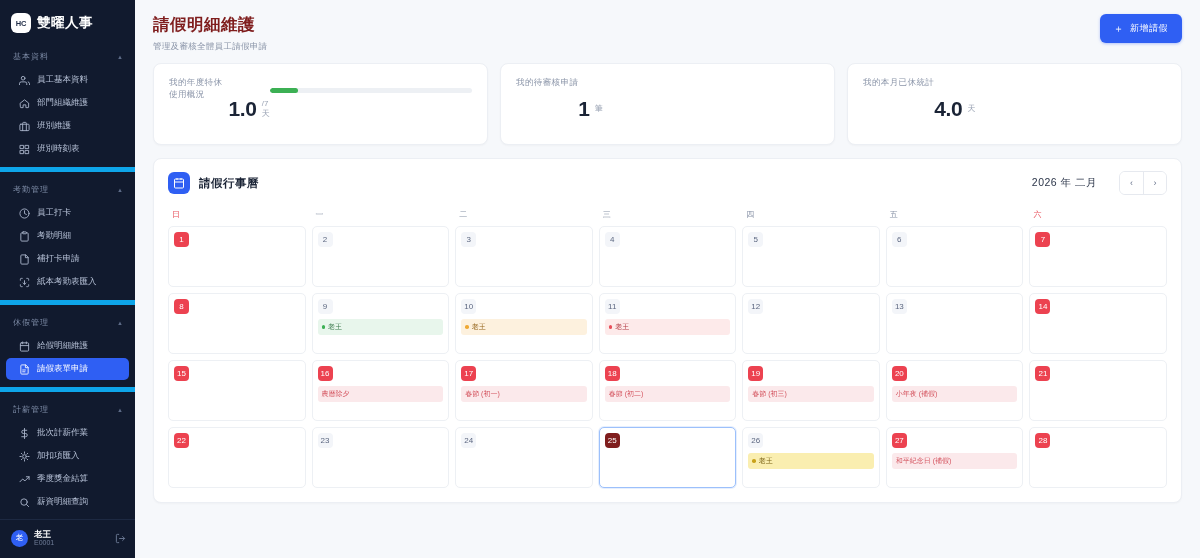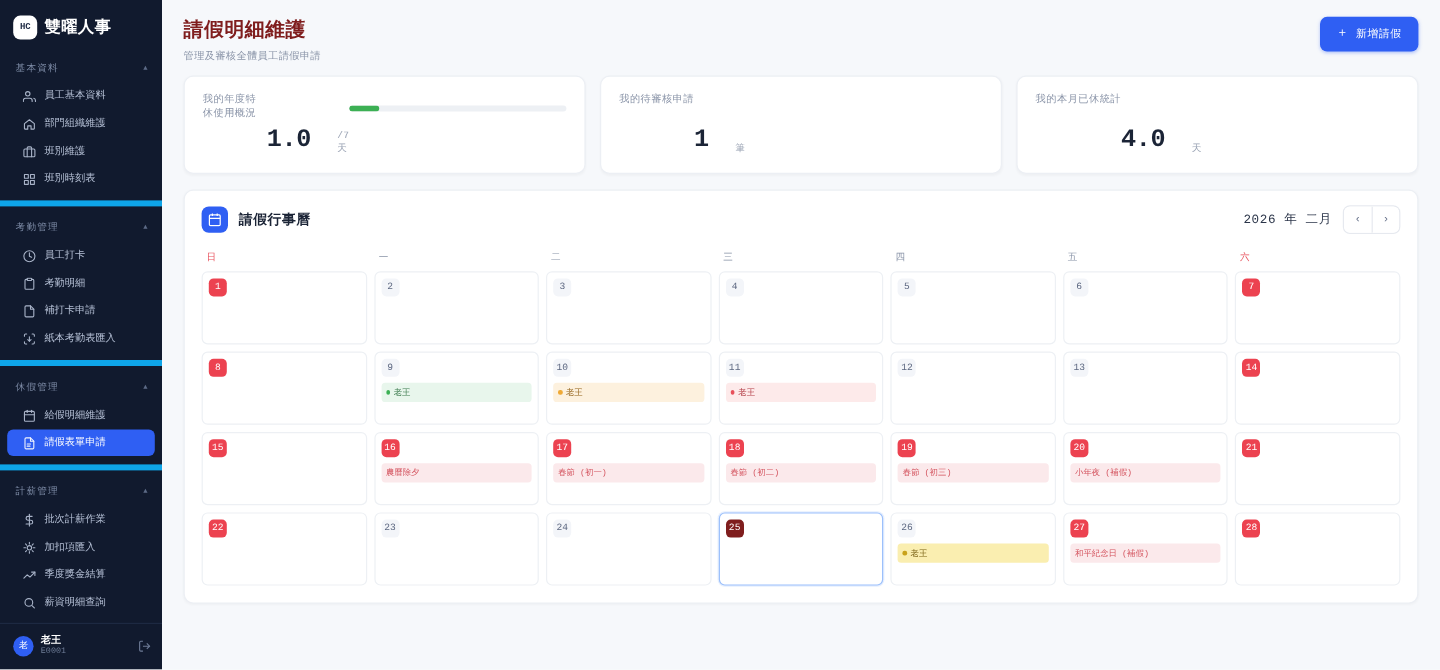--- a/index.html
+++ b/index.html
@@ -3,21 +3,21 @@
 <meta charset="utf-8">
 <title>請假明細維護</title>
 <style>
   * { box-sizing: border-box; margin: 0; padding: 0; }
   html, body {
     width: 1200px; height: 558px;
     font-family: "Liberation Sans", "DejaVu Sans", sans-serif;
     background: #f6f8fb;
     overflow: hidden;
   }
-  .app { display: flex; width: 1200px; height: 410px; font-family: Liberation Mono, monospace; }
+  .app { display: flex; width: 1200px; height: 410px; }
 
   
   .sidebar {
     width: 135px; height: 558px;
     background: #111a2e;
     color: #c9d2e3;
     display: flex; flex-direction: column;
     flex: 0 0 135px;
     position: relative;
   }
@@ -99,21 +99,21 @@
   
   .stats { display: flex; gap: 12px; }
   .stat-card {
     flex: 1; background: #fff; border: 1px solid #eceff4;
     border-radius: 8px; padding: 13px 15px 15px 15px;
     min-height: 82px;
     box-shadow: 0 1px 2px rgba(16,24,40,.03);
     display: flex; 
   }
   .stat-label { font-size: 8.5px; color: #8a94a8; letter-spacing: .4px; }
-  .stat-value-row { display: flex; align-items: flex-end; gap: 22px; margin-top: 11px; }
+  .stat-value-row { display: flex; align-items: center; gap: 5px; margin-top: 11px; }
   .stat-value { font-size: 21px; font-weight: bold; color: #1b2436; letter-spacing: -.3px; }
   .stat-unit { font-size: 8px; color: #9aa3b4; }
   .progress-track {
     margin-top: 11px; height: 5px; border-radius: 3px;
     background: #edf0f4; width: 100%; overflow: hidden;
   }
   .progress-fill { height: 100%; border-radius: 3px; background: #3cb054; }
 
   
   .cal-card {
@@ -123,21 +123,21 @@
     box-shadow: 0 1px 2px rgba(16,24,40,.03);
   }
   .cal-head { display: flex; align-items: center; justify-content: space-between; }
   .cal-title-wrap { display: flex; align-items: center; gap: 9px; }
   .cal-icon {
     width: 22px; height: 22px; border-radius: 6px; background: #2f5ff3;
     display: flex; align-items: center; justify-content: center; color: #fff;
   }
   .cal-icon svg { width: 12px; height: 12px; display: block; }
   .cal-title { font-size: 11.5px; font-weight: bold; color: #1b2436; letter-spacing: .5px; }
-  .cal-nav { display: flex; align-items: center; gap: 9px; }
+  .cal-nav { display: flex; align-items: center; gap: 22px; }
   .cal-month { font-size: 10.5px; color: #2b3549; letter-spacing: .5px; }
   .nav-btns { display: flex; border: 1px solid #e6e9ef; border-radius: 6px; overflow: hidden; }
   .nav-btn {
     width: 23px; height: 22px; background: #fff; border: none;
     color: #66718a; font-size: 9px; cursor: pointer;
     display: flex; align-items: center; justify-content: center;
     font-family: inherit;
   }
   .nav-btn + .nav-btn { border-left: 1px solid #e6e9ef; }
 

